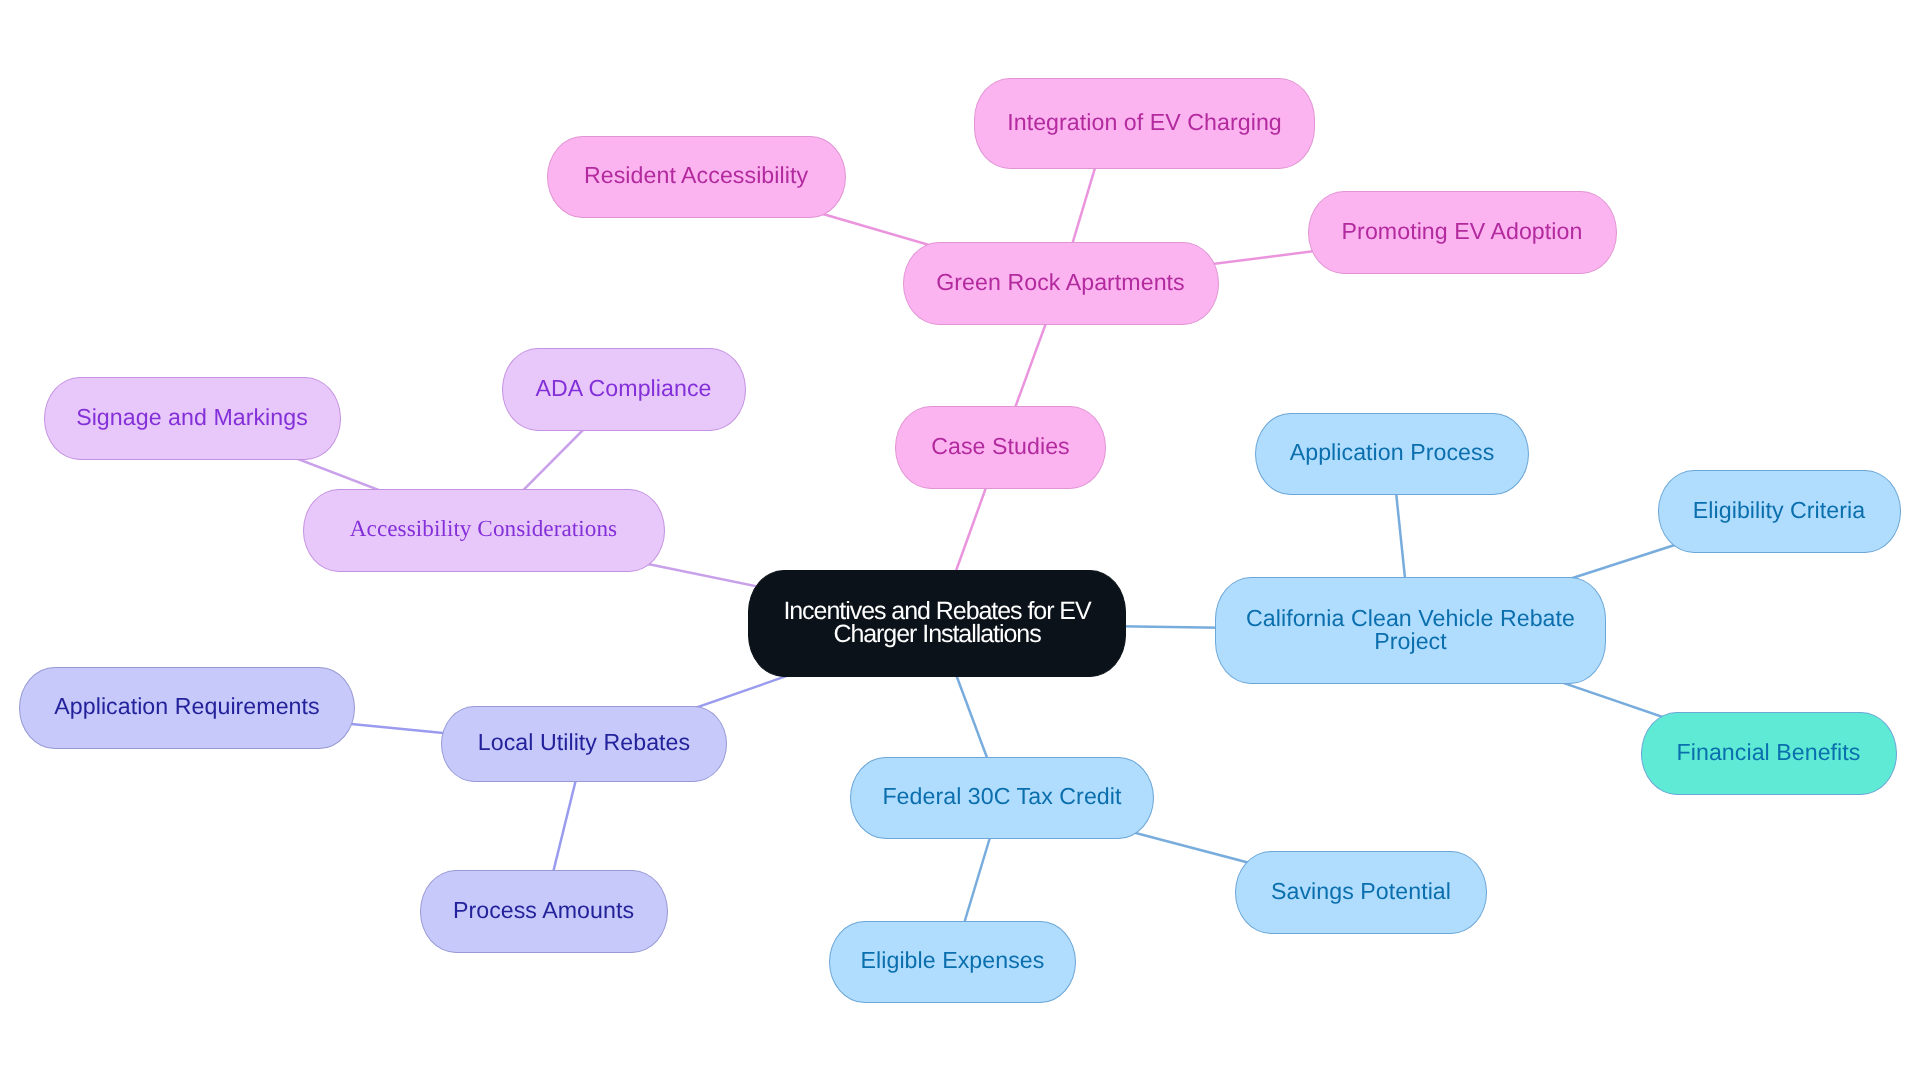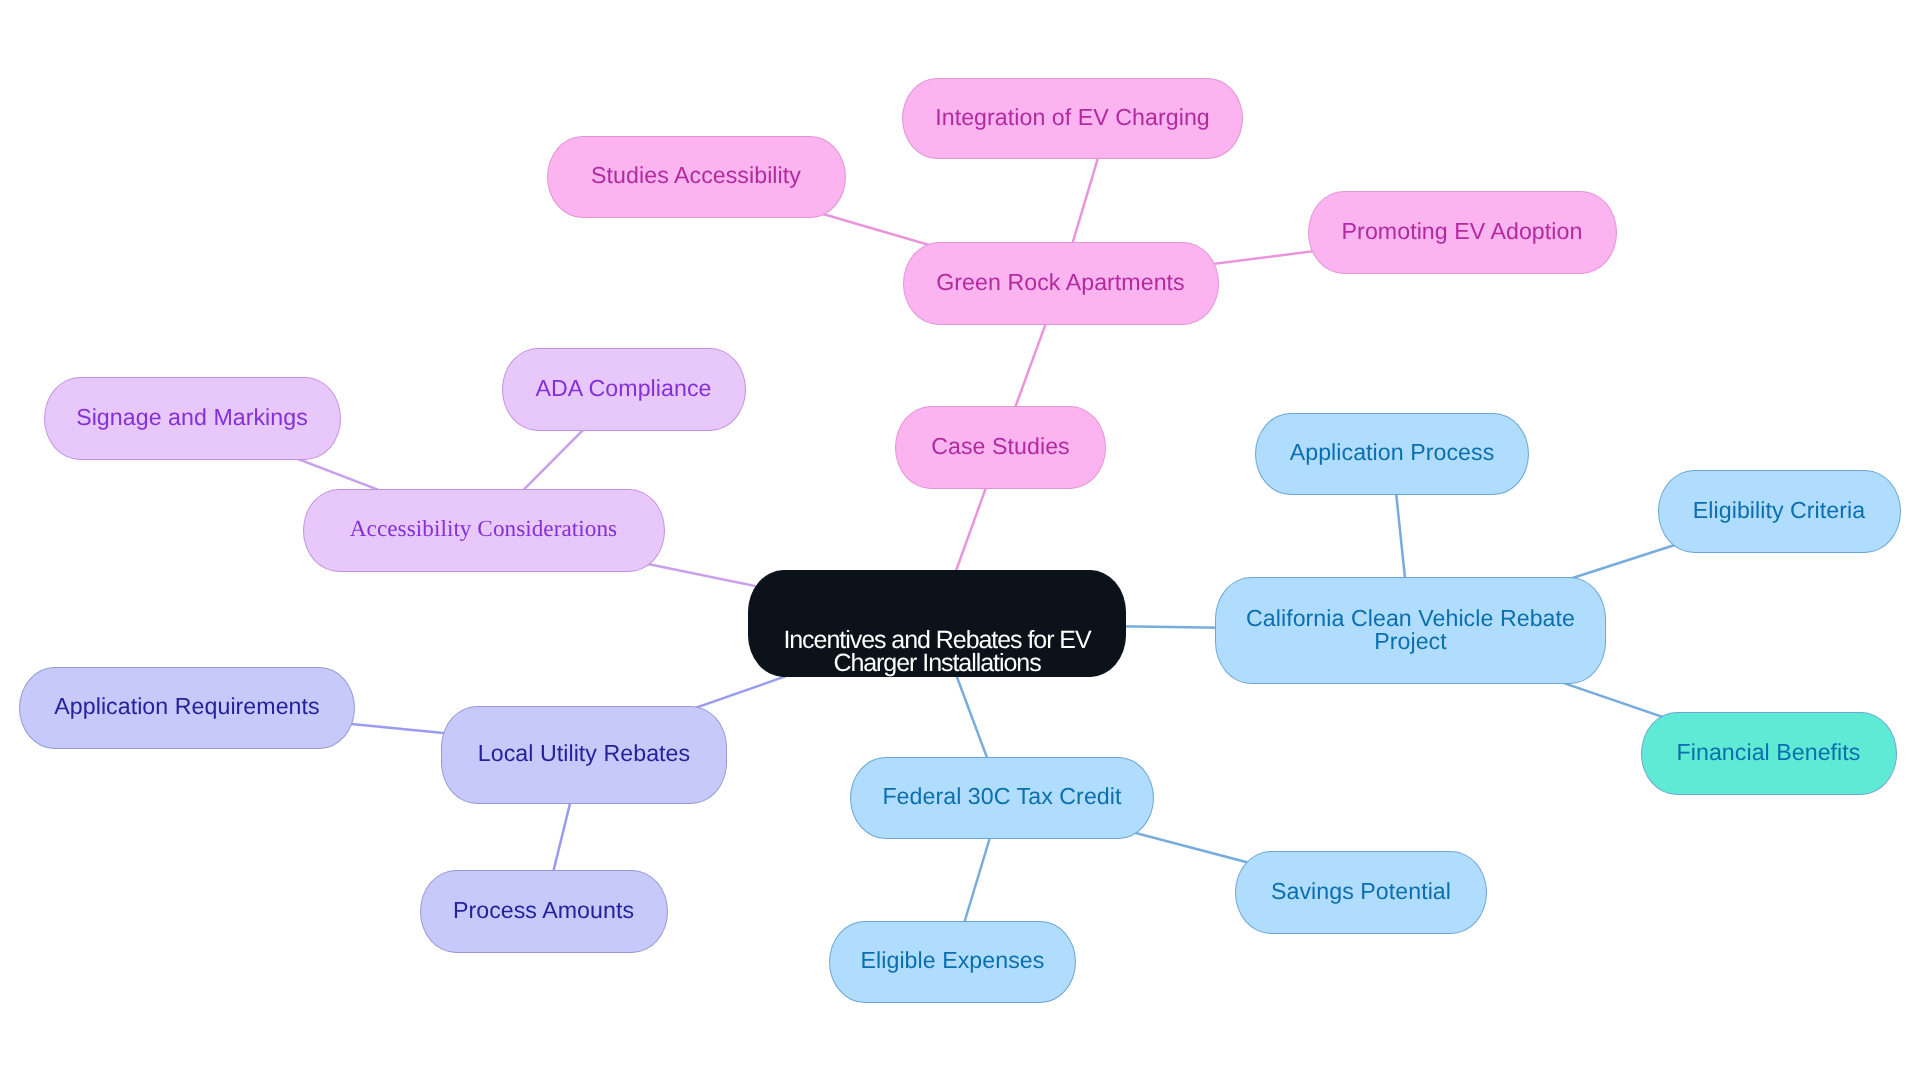--- a/index.html
+++ b/index.html
@@ -37,21 +37,21 @@
     <line class="edge" x1="937" y1="623.5" x2="483.5" y2="530.25" stroke="#c79eea" stroke-width="2.5"></line>
     <line class="edge" x1="483.5" y1="530.25" x2="192" y2="418.25" stroke="#c79eea" stroke-width="2.5"></line>
     <line class="edge" x1="483.5" y1="530.25" x2="623.5" y2="389.25" stroke="#c79eea" stroke-width="2.5"></line>
     <line class="edge" x1="937" y1="623.5" x2="1000.5" y2="447.45" stroke="#ea90dd" stroke-width="2.5"></line>
     <line class="edge" x1="1000.5" y1="447.45" x2="1060.5" y2="283.35" stroke="#ea90dd" stroke-width="2.5"></line>
     <line class="edge" x1="1060.5" y1="283.35" x2="696" y2="176.95" stroke="#ea90dd" stroke-width="2.5"></line>
     <line class="edge" x1="1060.5" y1="283.35" x2="1109.5" y2="119.3" stroke="#ea90dd" stroke-width="2.5"></line>
     <line class="edge" x1="1060.5" y1="283.35" x2="1462" y2="232.25" stroke="#ea90dd" stroke-width="2.5"></line>
   </svg>
   <div id="node-layer">
-  <div class="node node-root" style="left: 748px; top: 570px; width: 378px; height: 107px; background: rgb(11, 18, 25); border-color: rgb(11, 18, 25); border-width: 1.4px; border-radius: 36px / 42px; align-items: flex-end;">
+  <div class="node node-root" style="left: 748px; top: 570px; width: 378px; height: 107px; background: rgb(11, 18, 25); border-color: rgb(11, 18, 25); border-width: 1.4px; border-radius: 36px / 42px;">
     <span class="node-label" style="color: rgb(255, 255, 255);">
           <span class="tline">Incentives and Rebates for EV</span>
           <span class="tline">Charger Installations</span>
         </span>
   </div>
   <div class="node node-blue" style="left: 1215px; top: 577px; width: 391px; height: 107px; background: rgb(176, 221, 253); border-color: rgb(108, 166, 215); border-width: 1.4px; border-radius: 36px / 42px;">
     <span class="node-label" style="color: rgb(11, 111, 174);">
           <span class="tline">California Clean Vehicle Rebate</span>
           <span class="tline">Project</span>
         </span>
@@ -79,21 +79,21 @@
   <div class="node node-blue" style="left: 1235px; top: 851px; width: 252px; height: 82.5px; background: rgb(176, 221, 253); border-color: rgb(108, 166, 215); border-width: 1.4px; border-radius: 36px / 41.25px;">
     <span class="node-label" style="color: rgb(11, 111, 174);">
           <span class="tline">Savings Potential</span>
         </span>
   </div>
   <div class="node node-blue" style="left: 829px; top: 920.5px; width: 247px; height: 82.5px; background: rgb(176, 221, 253); border-color: rgb(108, 166, 215); border-width: 1.4px; border-radius: 36px / 41.25px;">
     <span class="node-label" style="color: rgb(11, 111, 174);">
           <span class="tline">Eligible Expenses</span>
         </span>
   </div>
-  <div class="node node-peri" style="left: 441px; top: 705.5px; width: 286px; height: 98px; background: rgb(198, 201, 250); border-color: rgb(152, 154, 211); border-width: 1.4px; border-radius: 36px / 41.25px;">
+  <div class="node node-peri" style="left: 441px; top: 705.5px; width: 286px; height: 76px; background: rgb(198, 201, 250); border-color: rgb(152, 154, 211); border-width: 1.4px; border-radius: 36px / 41.25px;">
     <span class="node-label" style="color: rgb(35, 34, 155);">
           <span class="tline">Local Utility Rebates</span>
         </span>
   </div>
   <div class="node node-peri" style="left: 19px; top: 666.5px; width: 336px; height: 82.5px; background: rgb(198, 201, 250); border-color: rgb(152, 154, 211); border-width: 1.4px; border-radius: 36px / 41.25px;">
     <span class="node-label" style="color: rgb(35, 34, 155);">
           <span class="tline">Application Requirements</span>
         </span>
   </div>
   <div class="node node-peri" style="left: 419.5px; top: 870px; width: 248px; height: 82.5px; background: rgb(198, 201, 250); border-color: rgb(152, 154, 211); border-width: 1.4px; border-radius: 36px / 41.25px;">
@@ -121,24 +121,24 @@
           <span class="tline">ADA Compliance</span>
         </span>
   </div>
   <div class="node node-pink" style="left: 902.5px; top: 242.1px; width: 316px; height: 82.5px; background: rgb(252, 180, 240); border-color: rgb(225, 149, 212); border-width: 1.4px; border-radius: 36px / 41.25px;">
     <span class="node-label" style="color: rgb(178, 42, 158);">
           <span class="tline">Green Rock Apartments</span>
         </span>
   </div>
   <div class="node node-pink" style="left: 546.5px; top: 135.7px; width: 299px; height: 82.5px; background: rgb(252, 180, 240); border-color: rgb(225, 149, 212); border-width: 1.4px; border-radius: 36px / 41.25px;">
     <span class="node-label" style="color: rgb(178, 42, 158);">
-          <span class="tline">Studies Accessibility</span>
+          <span class="tline">Resident Accessibility</span>
         </span>
   </div>
-  <div class="node node-pink" style="left: 902px; top: 78px; width: 341px; height: 81px; background: rgb(252, 180, 240); border-color: rgb(225, 149, 212); border-width: 1.4px; border-radius: 36px / 41.3px;">
+  <div class="node node-pink" style="left: 974px; top: 78px; width: 341px; height: 91px; background: rgb(252, 180, 240); border-color: rgb(225, 149, 212); border-width: 1.4px; border-radius: 36px / 41.3px;">
     <span class="node-label" style="color: rgb(178, 42, 158);">
           <span class="tline">Integration of EV Charging</span>
         </span>
   </div>
   <div class="node node-pink" style="left: 1307.5px; top: 191px; width: 309px; height: 82.5px; background: rgb(252, 180, 240); border-color: rgb(225, 149, 212); border-width: 1.4px; border-radius: 36px / 41.25px;">
     <span class="node-label" style="color: rgb(178, 42, 158);">
           <span class="tline">Promoting EV Adoption</span>
         </span>
   </div>
   </div>

